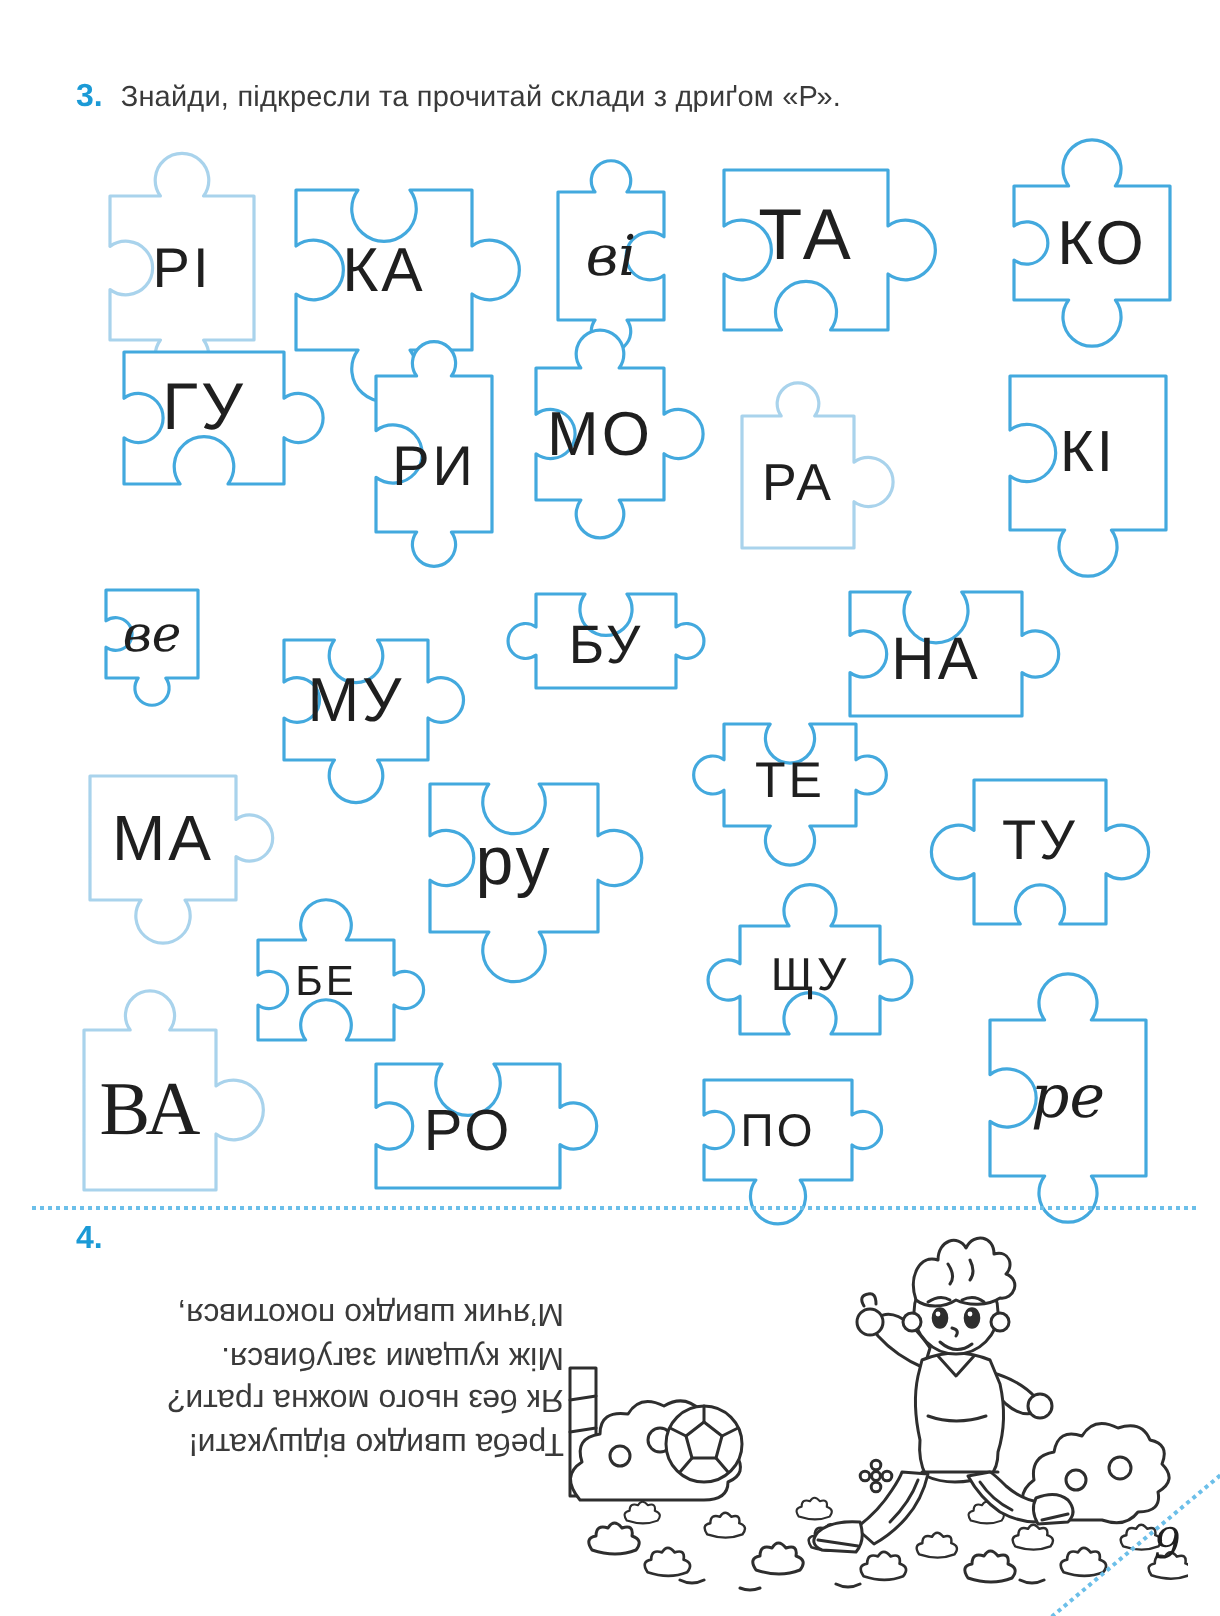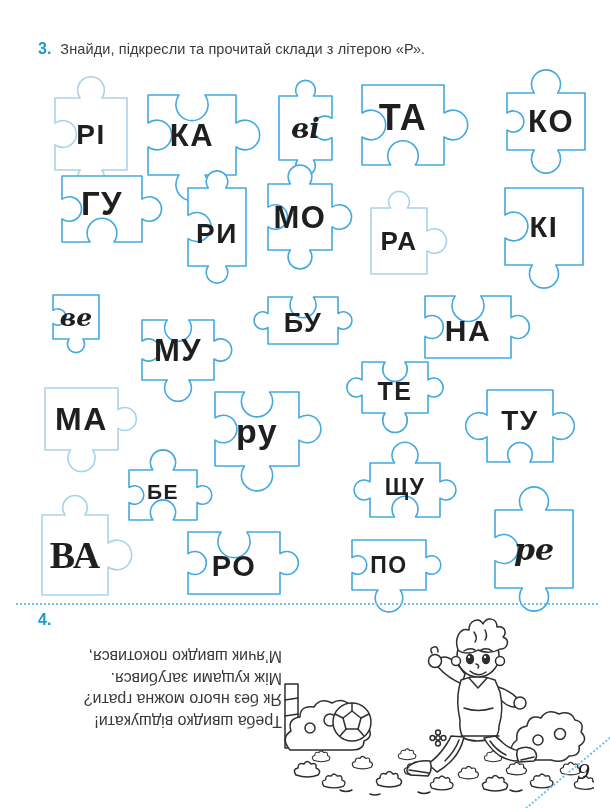--- a/index.html
+++ b/index.html
@@ -5,39 +5,39 @@
   html,body{margin:0;padding:0;background:#e8e8e8;}
   #page{
     position:relative;width:610px;height:808px;background:#ffffff;
     font-family:"Liberation Sans",sans-serif;overflow:hidden;margin:0 auto;
   }
   .task{position:absolute;left:38px;display:flex;gap:9px;align-items:baseline;}
   .task-num{color:#1b9ad6;font-weight:bold;font-size:16px;}
   .task-text{color:#3a3a3a;font-size:14.5px;letter-spacing:.1px;}
   #task3{top:40px;}
   #task4{top:611px;}
-  #puzzle-area{position:absolute;left:0;top:0;width:610px;height:610px;font-weight:bold;}
+  #puzzle-area{position:absolute;left:0;top:0;width:610px;height:610px;}
   #divider{position:absolute;left:16px;right:12px;top:603px;height:0;border-top:2px dotted #6cbfe9;}
   #poem{
     position:absolute;left:38px;top:646px;width:244px;
     transform:rotate(180deg);
     font-size:16px;line-height:21.5px;color:#3a3a3a;text-align:left;
   }
   #corner-line{position:absolute;width:132px;left:502px;top:772px;border-top:2px dotted #6cbfe9;transform:rotate(-40deg);}
   #page-number{position:absolute;left:577px;top:760px;font-family:"DejaVu Serif",serif;font-style:italic;font-size:21px;color:#1f1f1f;}
   #illustration{position:absolute;left:278px;top:608px;width:316px;height:188px;pointer-events:none;}
 </style>
 </head>
 <body>
 
 <div id="page">
 
   <div class="task" id="task3">
     <span class="task-num">3.</span>
-    <span class="task-text">Знайди, підкресли та прочитай склади з літерою «Р».</span>
+    <span class="task-text">Знайди, підкресли та прочитай склади з дриґом «Р».</span>
   </div>
 
   <div id="puzzle-area">
       <svg width="128" height="128" aria-label="РІ" style="position: absolute; left: 27px; top: 70px; overflow: visible;">
         <path d="M28,28 L53.2,28.0 A13.39,13.39 0 1 1 74.8,28.0 L100,28 L100,100 L74.8,100.0 A13.39,13.39 0 1 1 53.2,100.0 L28,100 L28.0,74.8 A13.39,13.39 0 1 0 28.0,53.2 L28,28 Z" fill="#ffffff" stroke="#a9d3ec" stroke-width="1.6" stroke-linejoin="round"></path>
         <text x="64" y="64" text-anchor="middle" dominant-baseline="central" fill="#1f1f1f" font-size="28" font-family="&quot;Liberation Sans&quot;, sans-serif" letter-spacing="1.5">РІ</text>
       </svg>
       <svg width="144" height="136" aria-label="КА" style="position: absolute; left: 120px; top: 67px; overflow: visible;">
         <path d="M28,28 L59.0,28.0 A16.12,16.12 0 1 0 85.0,28.0 L116,28 L116.0,56.0 A14.88,14.88 0 1 1 116.0,80.0 L116,108 L85.0,108.0 A16.12,16.12 0 1 1 59.0,108.0 L28,108 L28.0,80.0 A14.88,14.88 0 1 0 28.0,56.0 L28,28 Z" fill="#ffffff" stroke="#43a9de" stroke-width="1.6" stroke-linejoin="round"></path>
         <text x="72" y="68" text-anchor="middle" dominant-baseline="central" fill="#1f1f1f" font-size="31" font-family="&quot;Liberation Sans&quot;, sans-serif" letter-spacing="1.5">КА</text>

